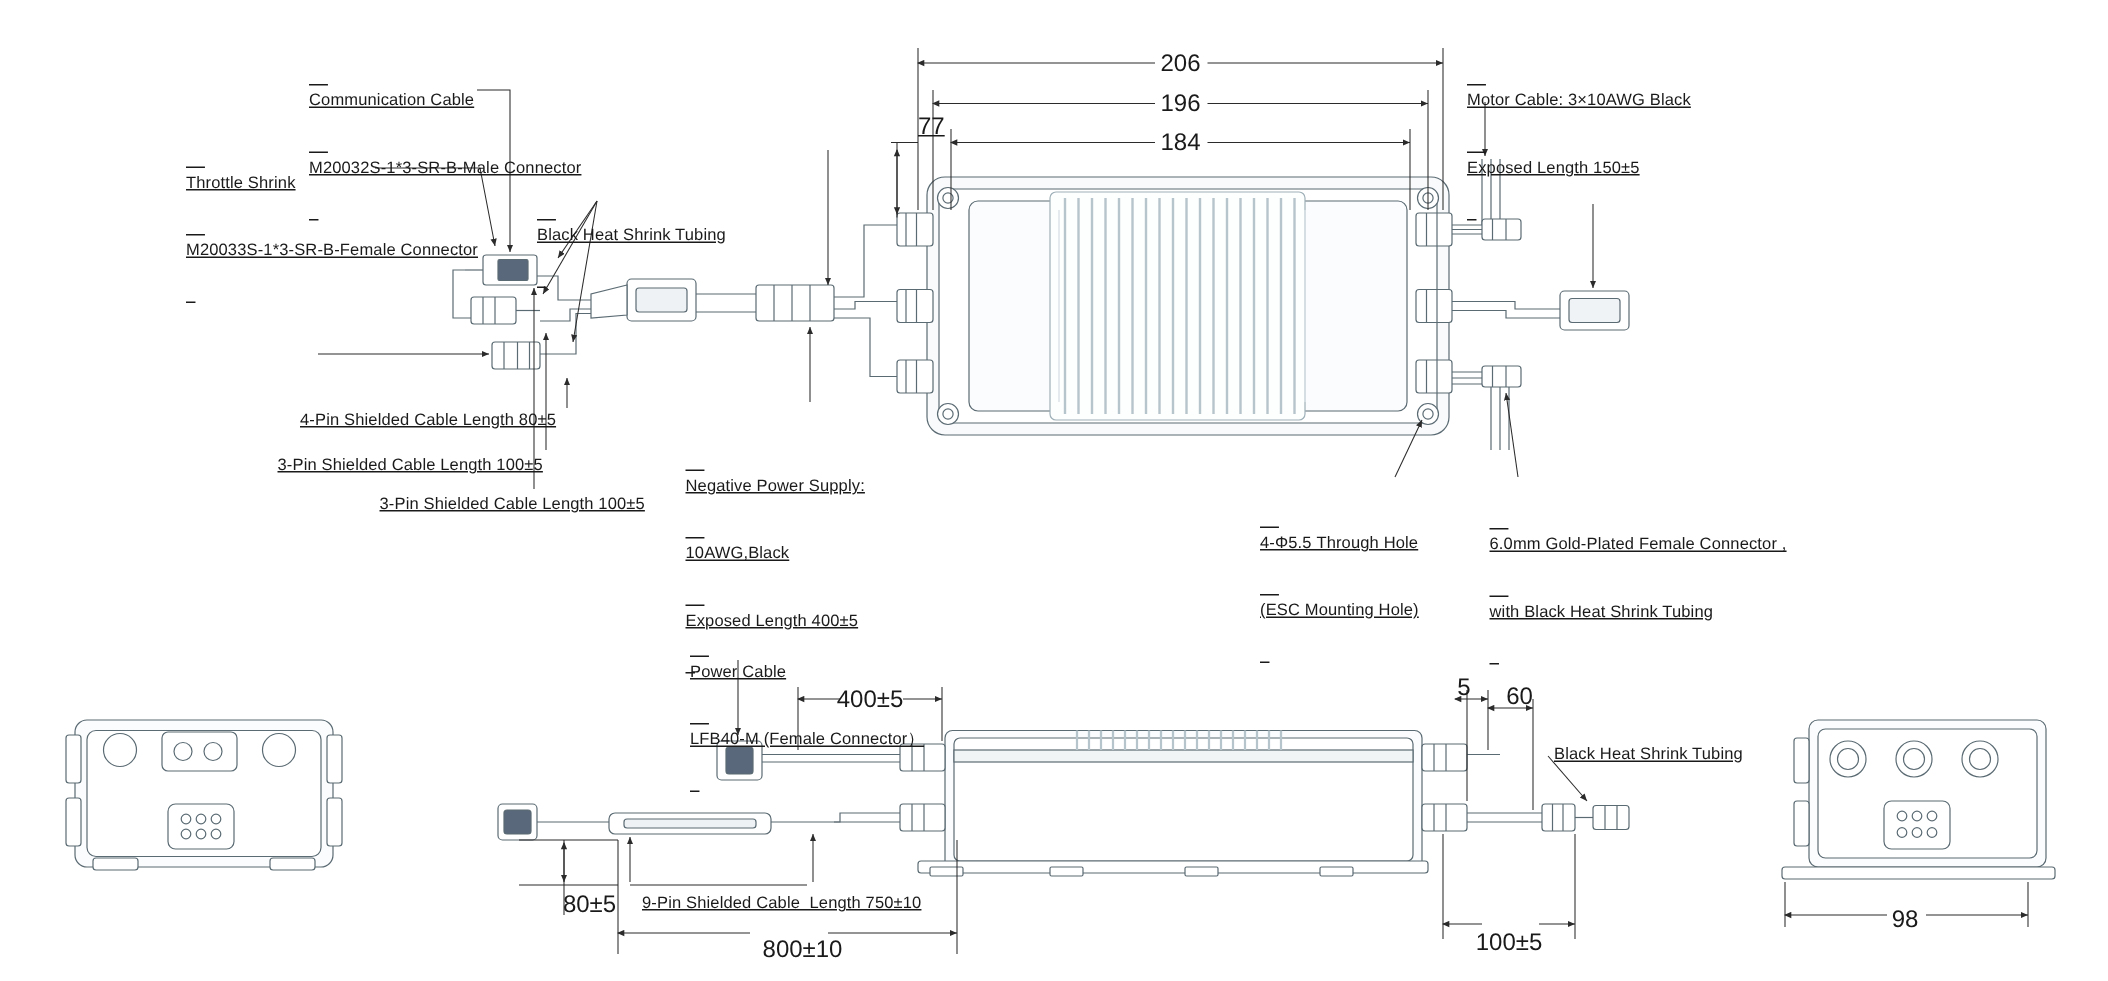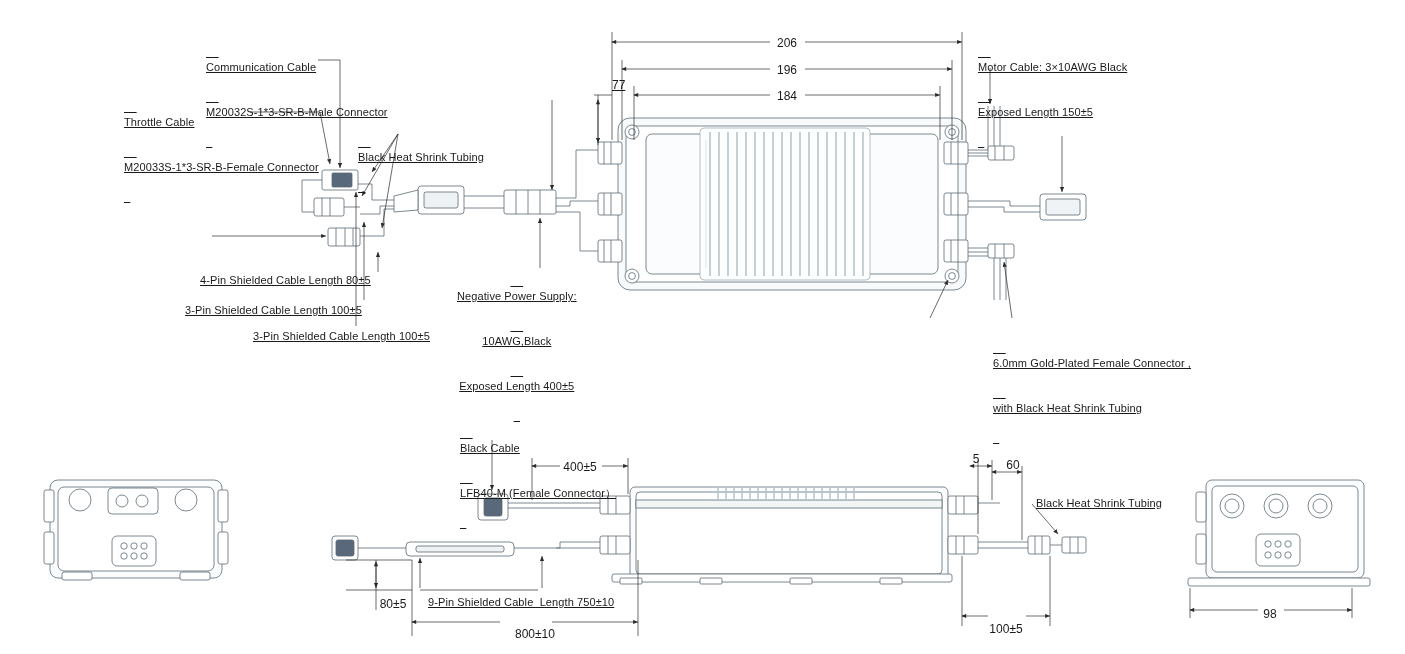--- a/index.html
+++ b/index.html
@@ -31,21 +31,21 @@
     position: absolute;
     font-size: 11px;
     line-height: 15px;
     color: #1a1a1a;
     white-space: pre;
     letter-spacing: 0.1px;
     text-decoration: underline;
   }
   .dim {
     position: absolute;
-    font-size: 12px;
+    font-size: 16px;
     line-height: 14px;
     color: #1a1a1a;
     white-space: pre;
   }
   .ctr { text-align: center; transform: translateX(-50%); }
 </style>
 </head>
 <body>
 
 <div id="stage">
@@ -414,59 +414,63 @@
 
     </g>
   </svg>
 
   <div class="lbl" style="left:206px; top:30px;">
     <div>Communication Cable</div>
     <div>M20032S-1*3-SR-B-Male Connector</div>
   </div>
 
   <div class="lbl" style="left:124px; top:85px;">
-    <div>Throttle Cable</div>
+    <div>Throttle Shrink</div>
     <div>M20033S-1*3-SR-B-Female Connector</div>
   </div>
 
 
   <div class="lbl" style="left:358px; top:120px;">
     <div>Black Heat Shrink Tubing</div>
   </div>
 
 
   <div class="lbl" style="left:200px; top:273px;text-align:center;">4-Pin Shielded Cable Length 80±5</div>
   <div class="lbl" style="left:185px; top:303px;">3-Pin Shielded Cable Length 100±5</div>
   <div class="lbl" style="left:253px; top:329px;">3-Pin Shielded Cable Length 100±5</div>
 
-  <div class="lbl" style="left:457px; top:259px;text-align:center;">
+  <div class="lbl" style="left:457px; top:287px;">
     <div>Negative Power Supply:</div>
     <div>10AWG,Black</div>
     <div>Exposed Length 400±5</div>
   </div>
 
   <div class="lbl" style="left:978px; top:30px;">
     <div>Motor Cable: 3×10AWG Black</div>
     <div>Exposed Length 150±5</div>
   </div>
 
 
+  <div class="lbl" style="left:840px; top:325px;">
+    <div>4-Φ5.5 Through Hole</div>
+    <div>(ESC Mounting Hole)</div>
+  </div>
 
   <div class="lbl" style="left:993px; top:326px;">
     <div>6.0mm Gold-Plated Female Connector ,</div>
     <div>with Black Heat Shrink Tubing</div>
   </div>
 
   <div class="dim ctr" style="left:787px; top:36px;">206</div>
   <div class="dim ctr" style="left:787px; top:63px;">196</div>
   <div class="dim ctr" style="left:787px; top:89px;">184</div>
   <div class="dim" style="left:612px; top:78px;text-decoration:underline;">77</div>
 
   <div class="lbl" style="left:460px; top:411px;">
-    <div>Black Cable</div>
+    <div>Power Cable</div>
     <div>LFB40-M (Female Connector）</div>
   </div>
 
   <div class="lbl" style="left:1036px; top:496px;">Black Heat Shrink Tubing</div>
 
   <div class="lbl" style="left:428px; top:595px;">9-Pin Shielded Cable  Length 750±10</div>
 
   <div class="dim ctr" style="left:580px; top:460px;">400±5</div>
   <div class="dim ctr" style="left:976px; top:452px;">5</div>
   <div class="dim ctr" style="left:1013px; top:458px;">60</div>

